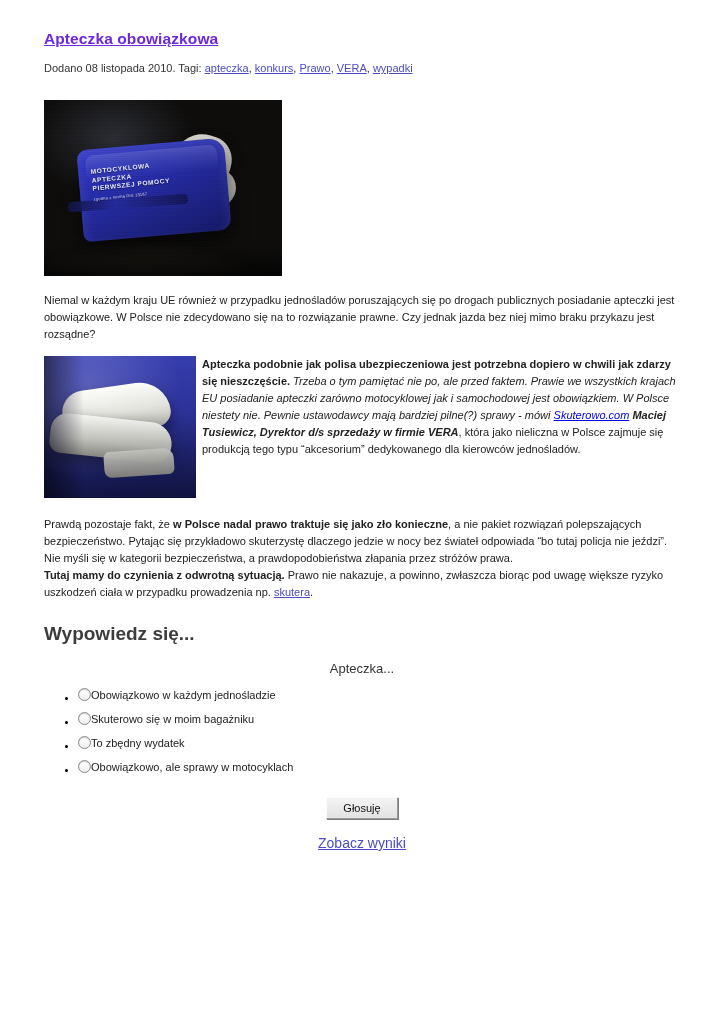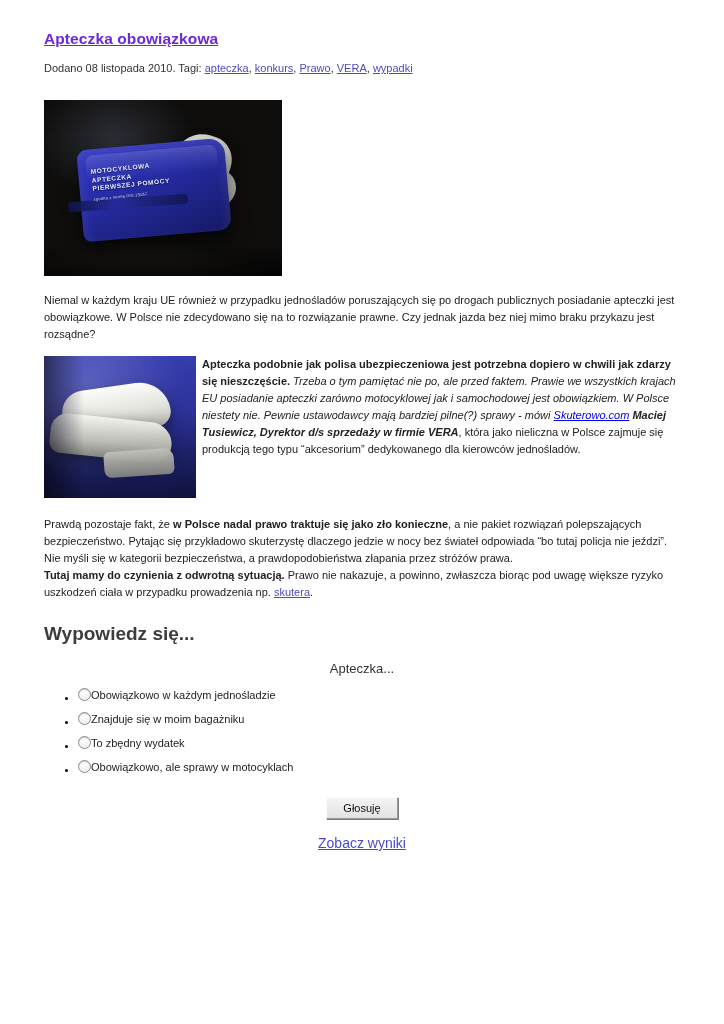--- a/index.html
+++ b/index.html
@@ -332,21 +332,21 @@
   <ul class="poll-options">
     <li>
       <span class="opt-row">
         <span class="radio"></span>
         <span>Obowiązkowo w każdym jednośladzie</span>
       </span>
     </li>
     <li>
       <span class="opt-row">
         <span class="radio"></span>
-        <span>Znajduje się w moim bagażniku</span>
+        <span>Skuterowo się w moim bagażniku</span>
       </span>
     </li>
     <li>
       <span class="opt-row">
         <span class="radio"></span>
         <span>To zbędny wydatek</span>
       </span>
     </li>
     <li>
       <span class="opt-row">

